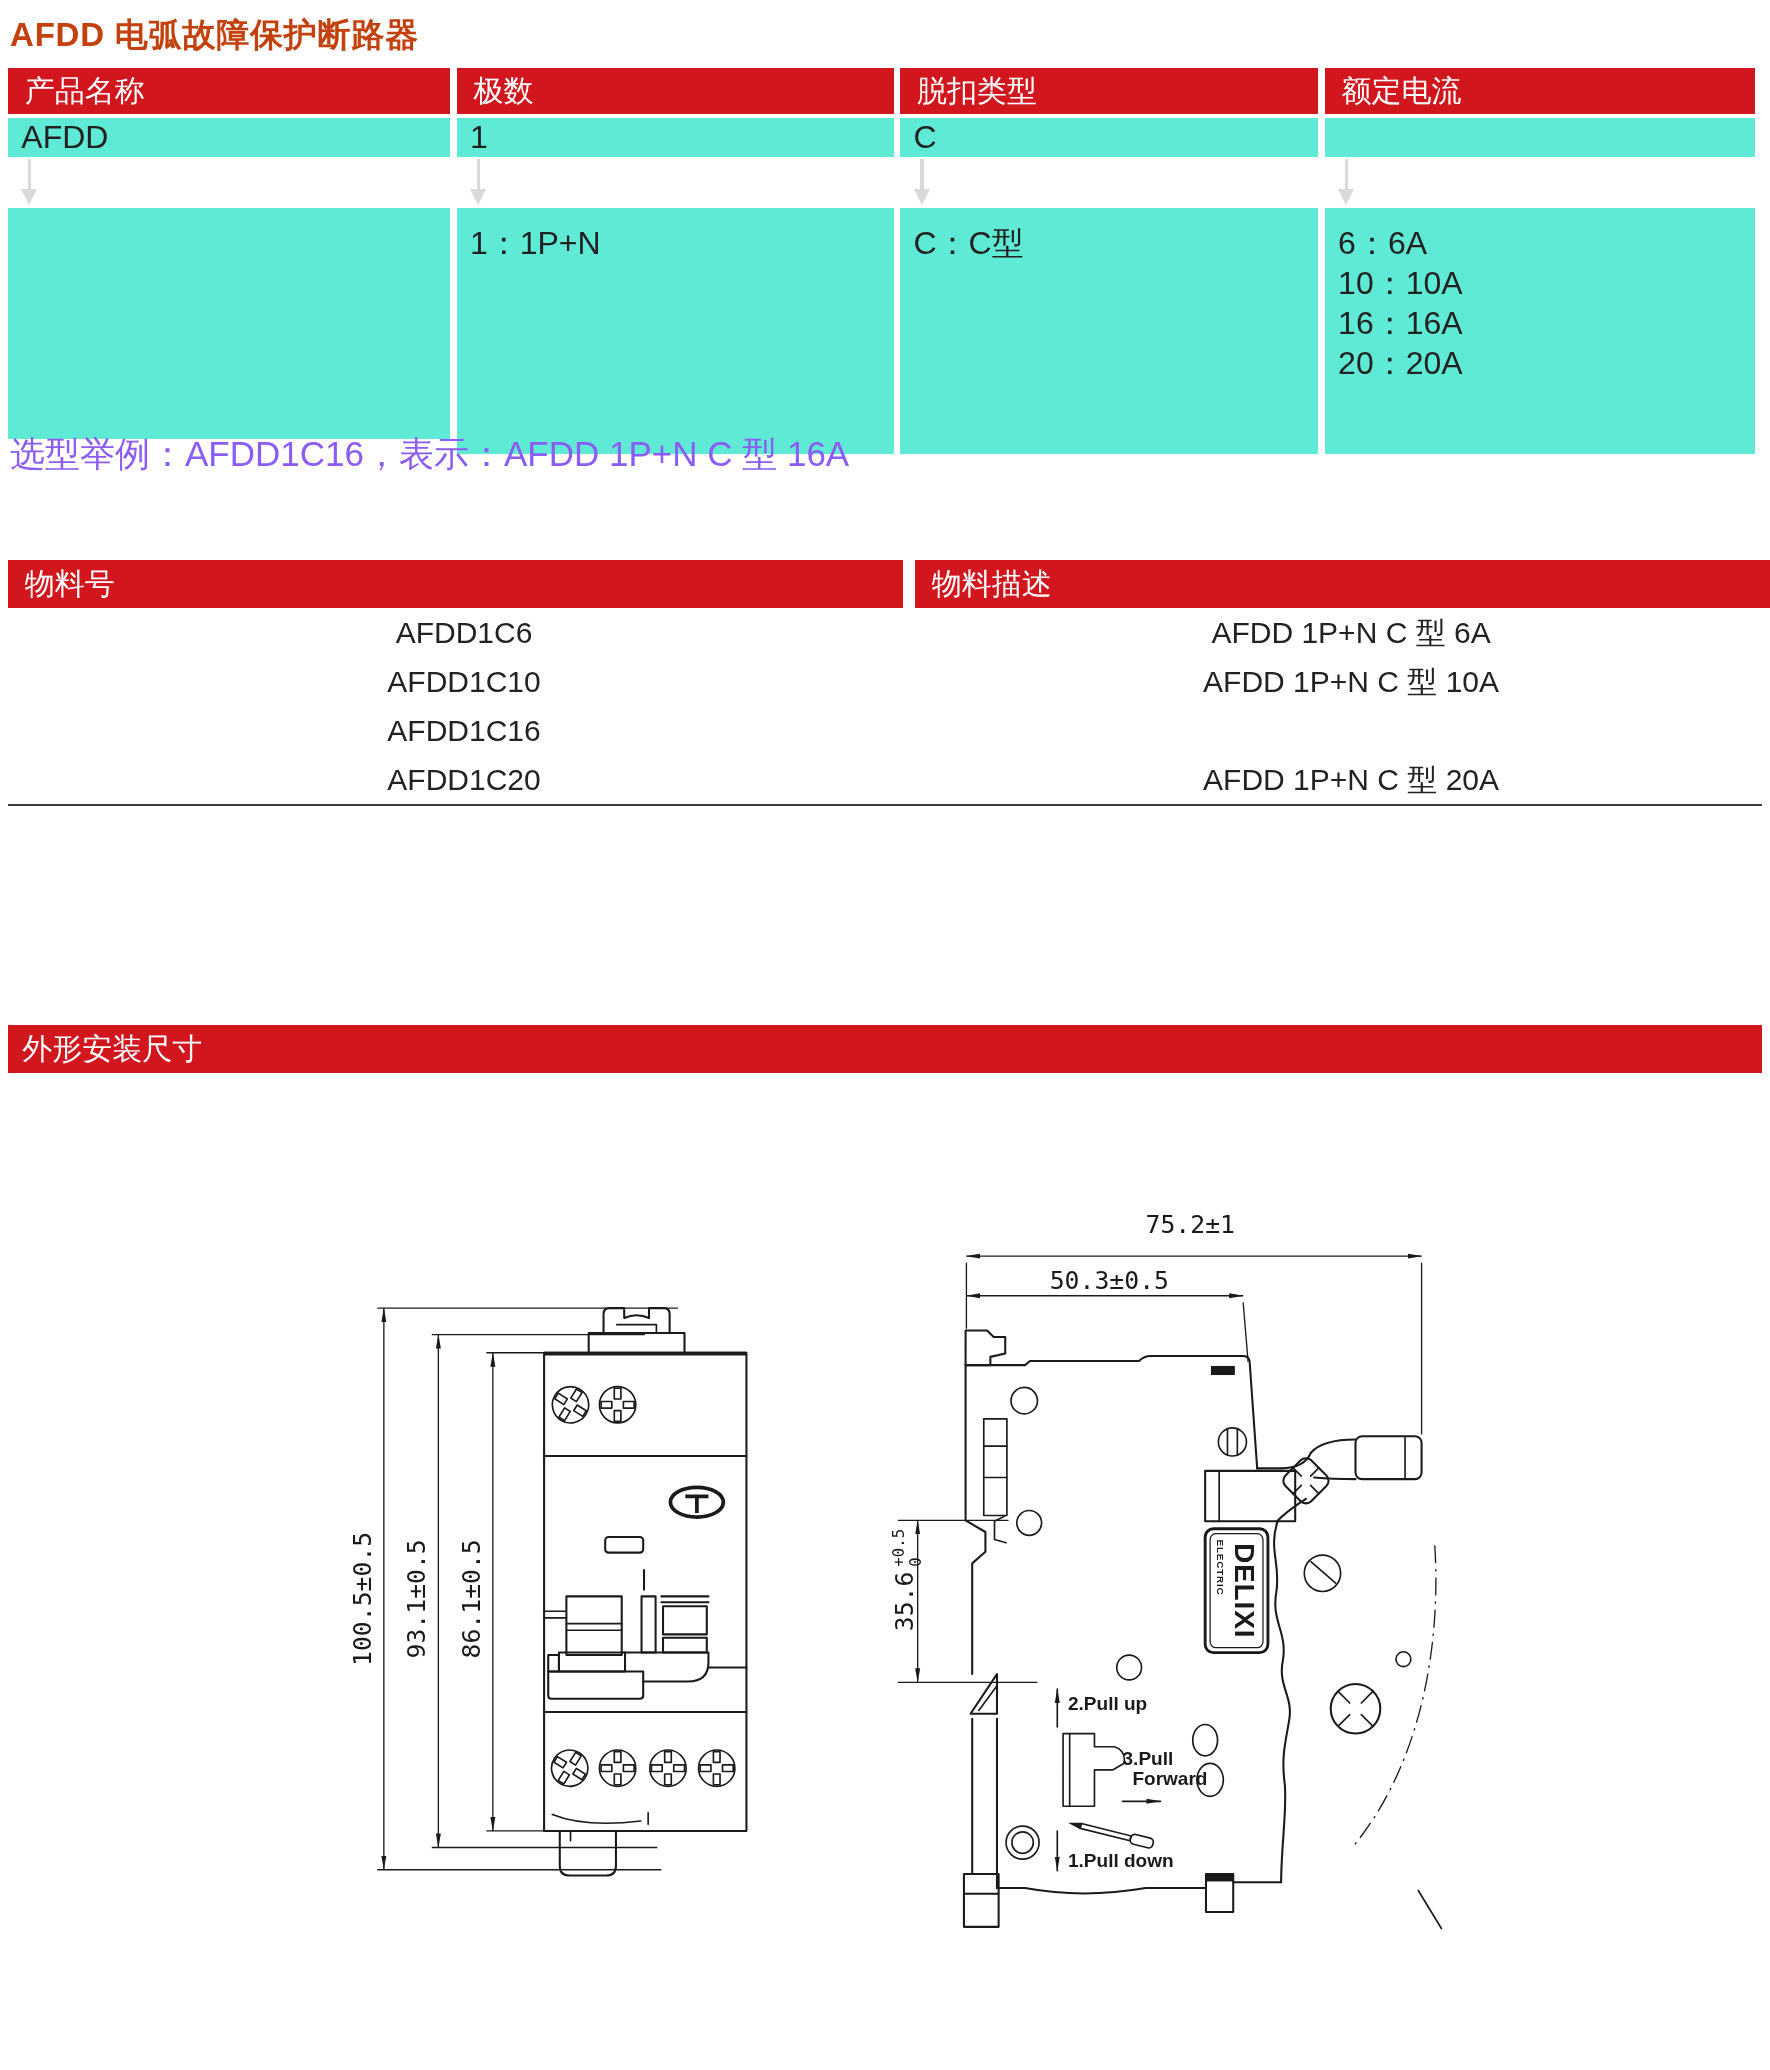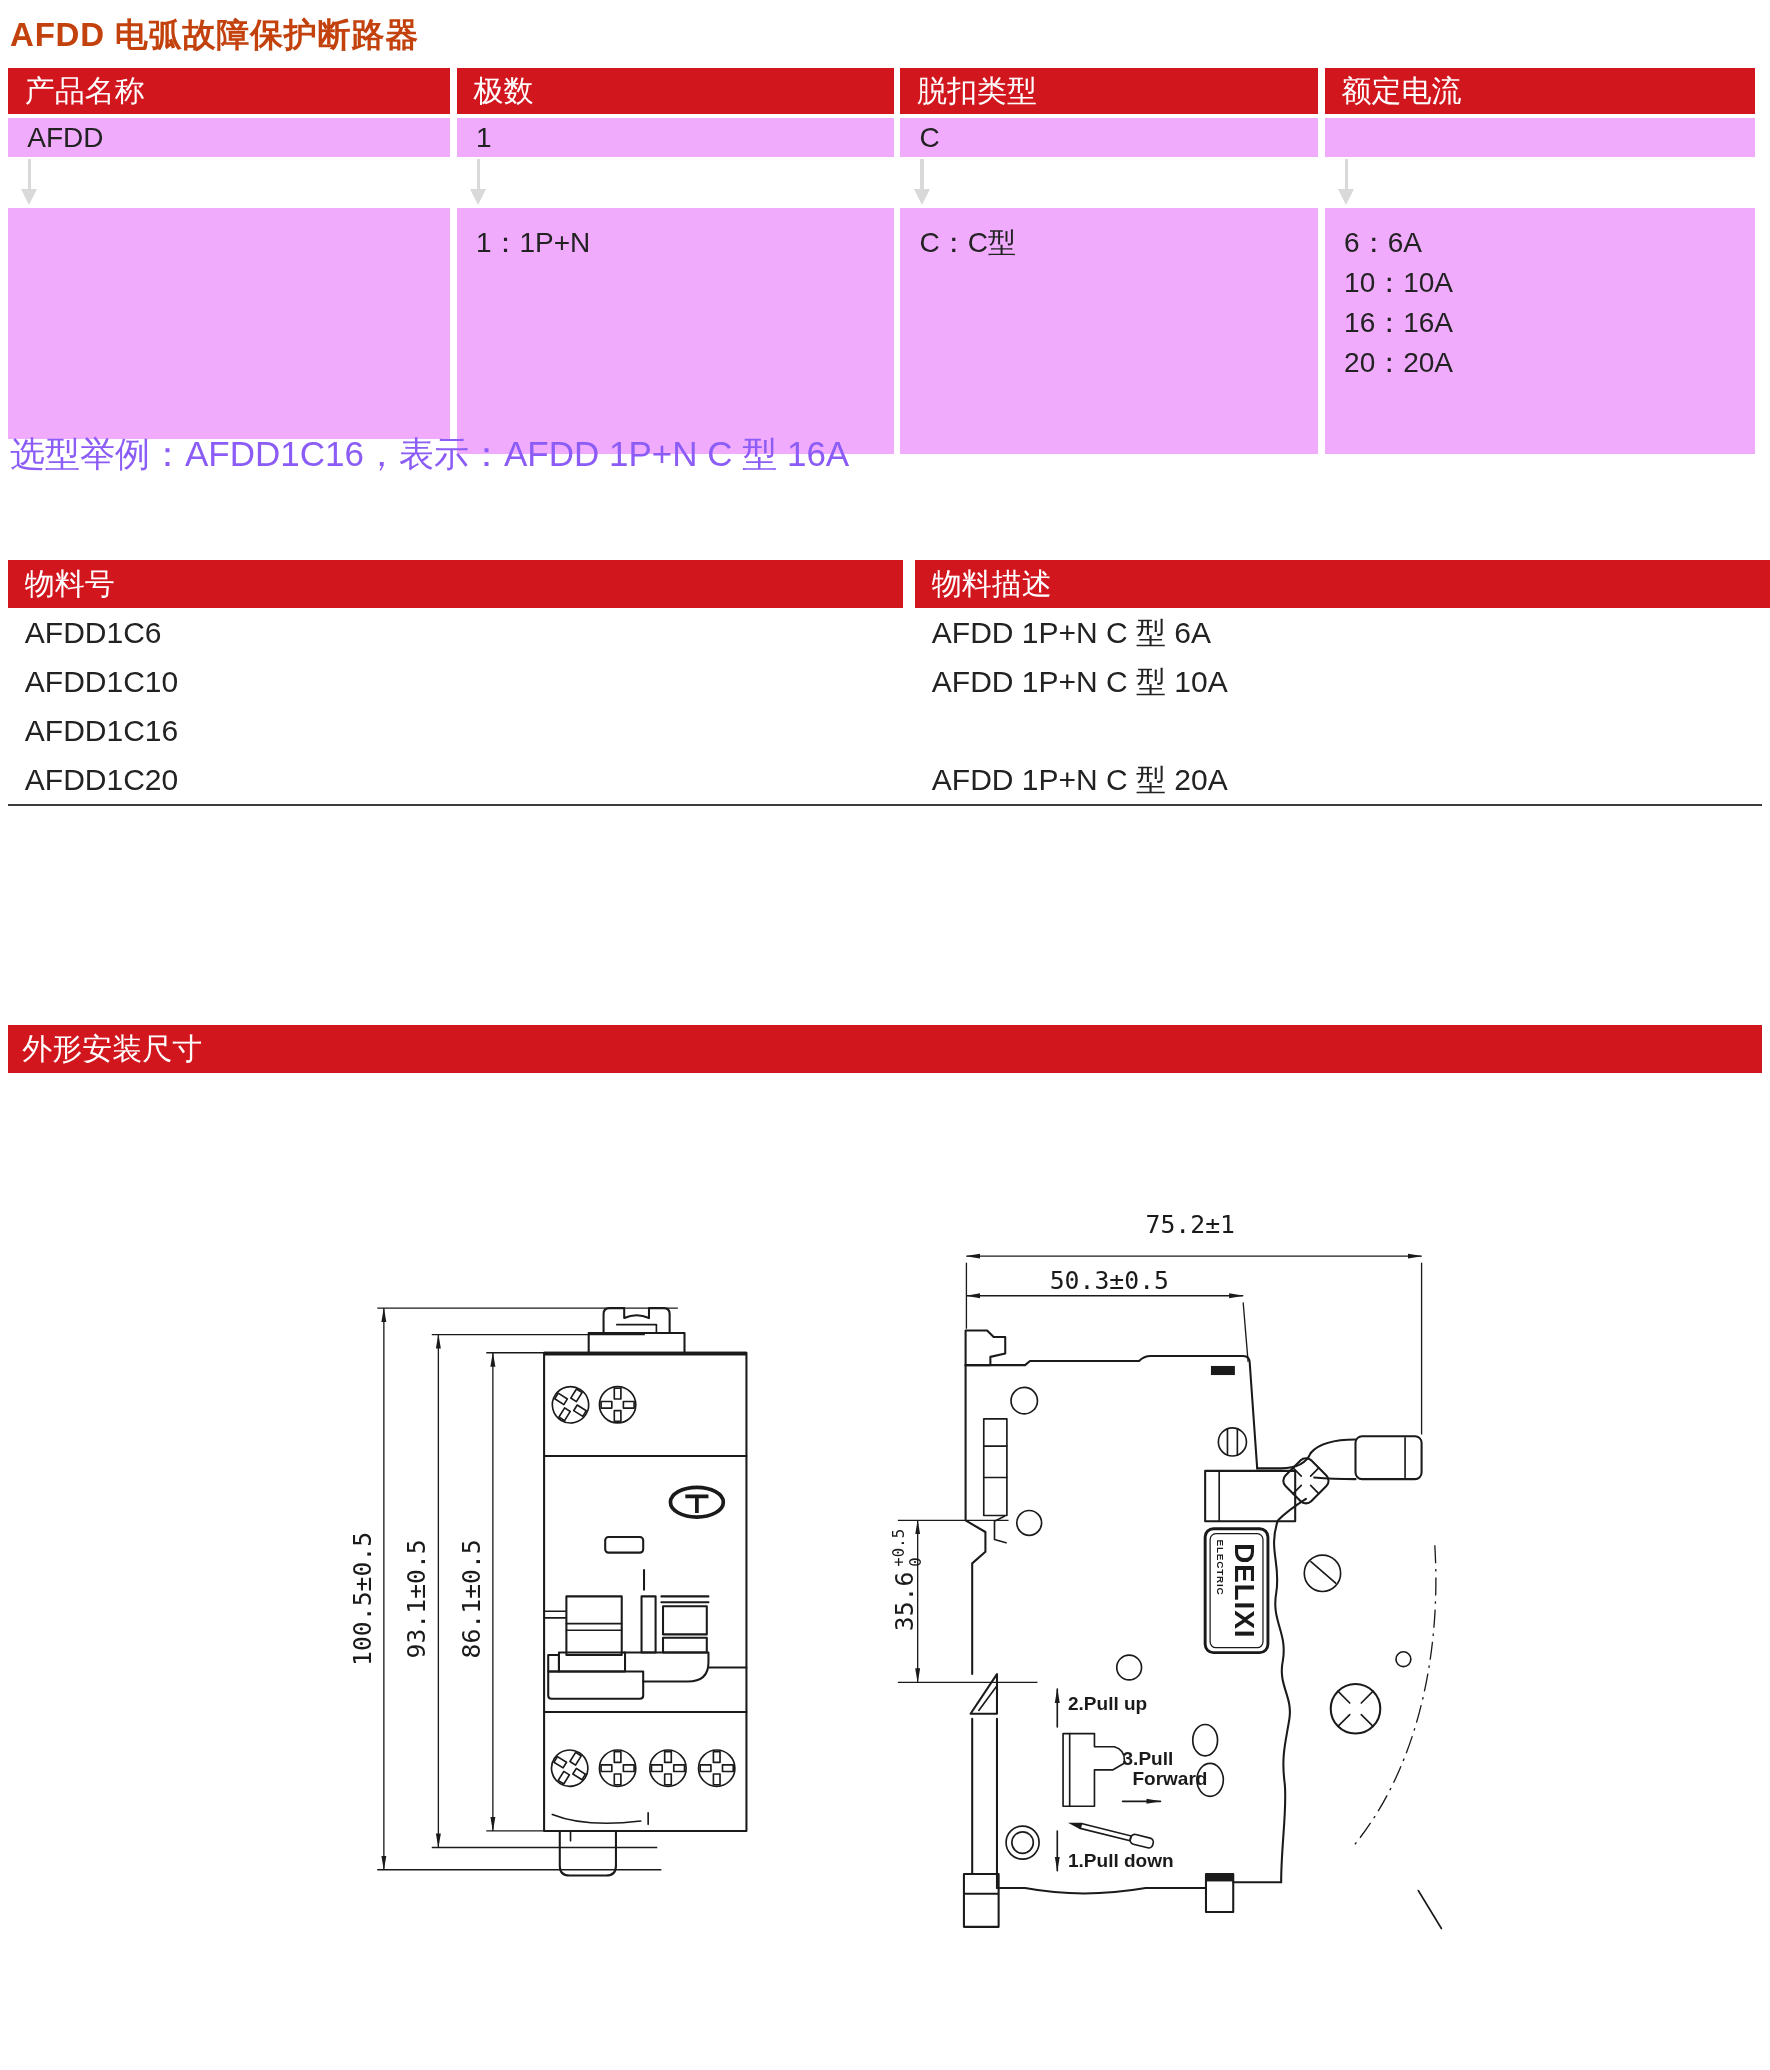--- a/index.html
+++ b/index.html
@@ -7,38 +7,38 @@
     width:1771px;height:2071px;position:relative;background:#ffffff;
     font-family:"Liberation Sans",sans-serif;color:#222222;overflow:hidden;
   }
   .abs{position:absolute;}
   
   .page-title{left:10px;top:13.2px;font-size:33px;font-weight:bold;color:#c2410c;letter-spacing:0.8px;}
   
   .t1{left:8.3px;top:68px;width:1754px;}
   .grid4{display:grid;grid-template-columns:442px 437px 418px 430px;column-gap:6.6px;}
   .hcell{background:#d2161e;color:#ffffff;font-size:30px;line-height:46px;height:46px;padding-left:16.5px;}
-  .gcell{background:#f0abfc;font-size:28px;padding-left:19px;}
+  .gcell{background:#5eead4;font-size:32px;padding-left:13px;}
   .t1-row1{margin-top:4.1px;}
   .t1-row1 .gcell{height:39px;line-height:39px;}
   .t1-arrows{height:51px;}
   .flow-arrow{width:16.5px;margin-left:13.2px;padding-top:1.7px;}
   .flow-arrow .stem{width:3.3px;height:30px;background:#d9d9d9;margin-left:6.6px;}
   .flow-arrow .head{width:0;height:0;border-left:8.3px solid transparent;border-right:8.3px solid transparent;border-top:16.5px solid #d9d9d9;}
   .t1-row2 .gcell{height:231px;}
   .t1-row2 .opt{padding-top:15px;line-height:40px;}
   .currents div{line-height:40px;}
   .currents{padding-top:15px;}
   
   .note{left:10px;top:431px;font-size:35px;color:#8b5cf6;}
   
   .t2{left:8.3px;top:560px;width:1754px;}
   .grid2{display:grid;grid-template-columns:895px 855px;column-gap:12px;}
   .t2 .hcell{height:48px;line-height:48px;}
-  .t2-body{border-bottom:2.5px solid #3c3c3c;}
+  .t2-body{border-bottom:2.5px solid #3c3c3c;text-align:center;}
   .t2-body .cell{background:#ffffff;font-size:30px;height:49px;line-height:49px;padding-left:16.5px;}
   
   .banner{left:8.3px;top:1025px;width:1754px;height:48px;background:#d2161e;color:#ffffff;
           font-size:30px;line-height:48px;padding-left:14px;box-sizing:border-box;}
   
   svg{overflow:visible;}
   .ln{fill:none;stroke:#1a1a1a;stroke-width:2.5;stroke-linejoin:round;stroke-linecap:round;}
   .ln2{fill:none;stroke:#1a1a1a;stroke-width:2;stroke-linejoin:round;stroke-linecap:round;}
   .thick{fill:none;stroke:#1a1a1a;stroke-width:4.5;stroke-linejoin:round;}
   .dim{fill:none;stroke:#1a1a1a;stroke-width:1.6;}

